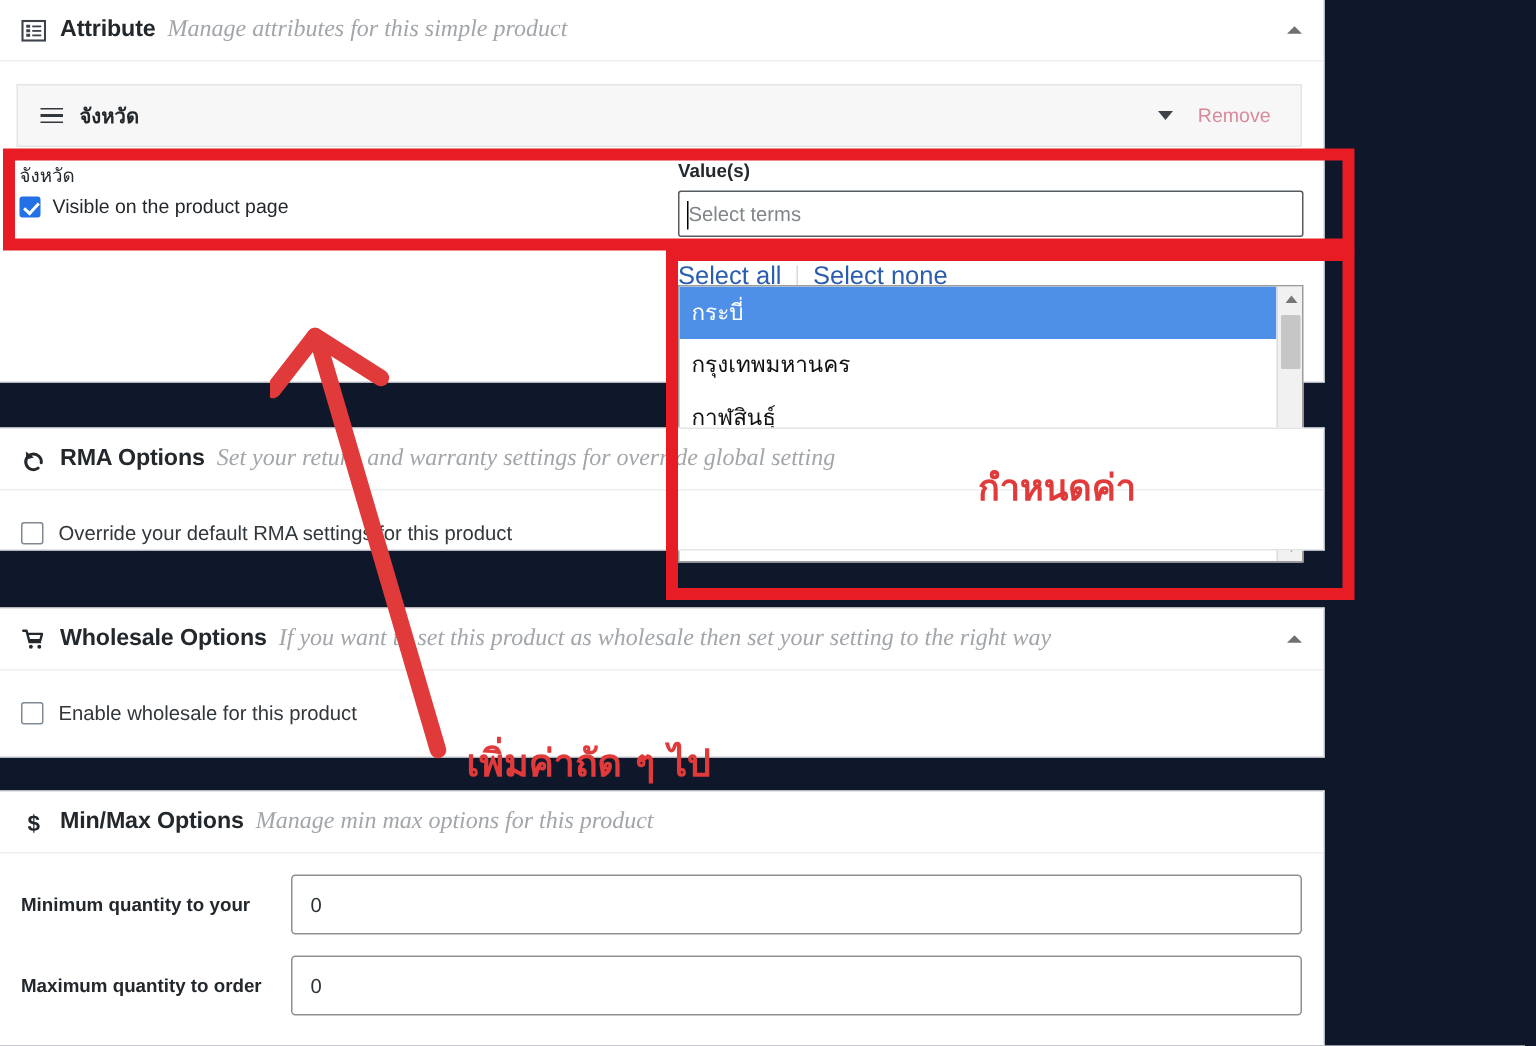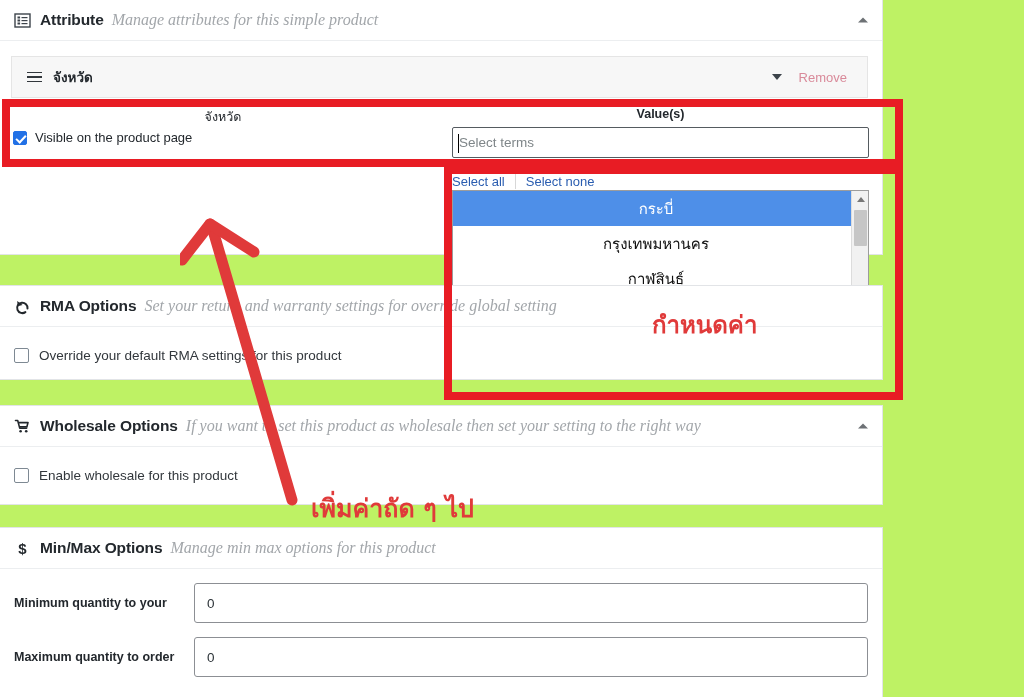--- a/index.html
+++ b/index.html
@@ -3,21 +3,21 @@
 <meta charset="utf-8">
 <style>
   * { box-sizing: border-box; }
   html, body {
     margin: 0; padding: 0;
     width: 1024px; height: 697px;
     background: #fafafa;
     font-family: "Liberation Sans", "DejaVu Sans", sans-serif;
     overflow: hidden;
   }
-  #root { position: relative; width: 1024px; height: 697px; background: #bef264; text-align: center; }
+  #root { position: relative; width: 1024px; height: 697px; background: #0f172a; }
 
   
   .panel {
     position: absolute;
     left: 0; width: 883px;
     background: #ffffff;
     border: 1px solid #e2e4e7;
     border-left: none;
   }
   .panel-head {
@@ -110,21 +110,21 @@
     font-size: 13.5px; color: #7f8689;
     position: relative;
   }
   .caret-bar {
     position: absolute; left: 5px; top: 6px;
     width: 1px; height: 19px; background: #000;
   }
 
   .sel-row {
     position: absolute; left: 452px; top: 74px;
-    display: flex; align-items: center; font-size: 13px;
+    display: flex; align-items: center; font-size: 17px;
   }
   .sel-row a { color: #2a5db0; text-decoration: none; cursor: pointer; }
   .sel-sep { width: 1px; height: 15px; background: #d7d7d7; margin: 0 10px; }
 
   .multi {
     position: absolute; left: 452px; top: 90px;
     width: 417px; height: 185px;
     border: 1px solid #9c9c9c; background: #fff;
     overflow: hidden;
   }
@@ -170,21 +170,21 @@
   }
   .add-attr-btn {
     position: absolute; left: 382px; top: 9px;
     width: 133px; height: 37px;
     border: 1px solid #dcdcdc; background: #fff; border-radius: 2px;
     display: flex; align-items: center; padding-left: 16px;
     font-size: 13.5px; color: #50575e; cursor: pointer;
   }
 
   
-  #rma-panel { top: 285px; height: 95px; }
+  #rma-panel { top: 285px; height: 82px; }
   #rma-panel .panel-head { border-bottom: 1px solid #eceef0; }
   .body-chk { position: absolute; left: 14px; top: 62px; display: flex; align-items: center; gap: 10px; }
   .body-chk .chk { width: 15px; height: 15px; }
   .body-chk .chk-label { font-size: 13.5px; color: #32373c; }
 
   
   #whole-panel { top: 405px; height: 100px; }
 
   
   #mm-panel { top: 527px; height: 180px; }

